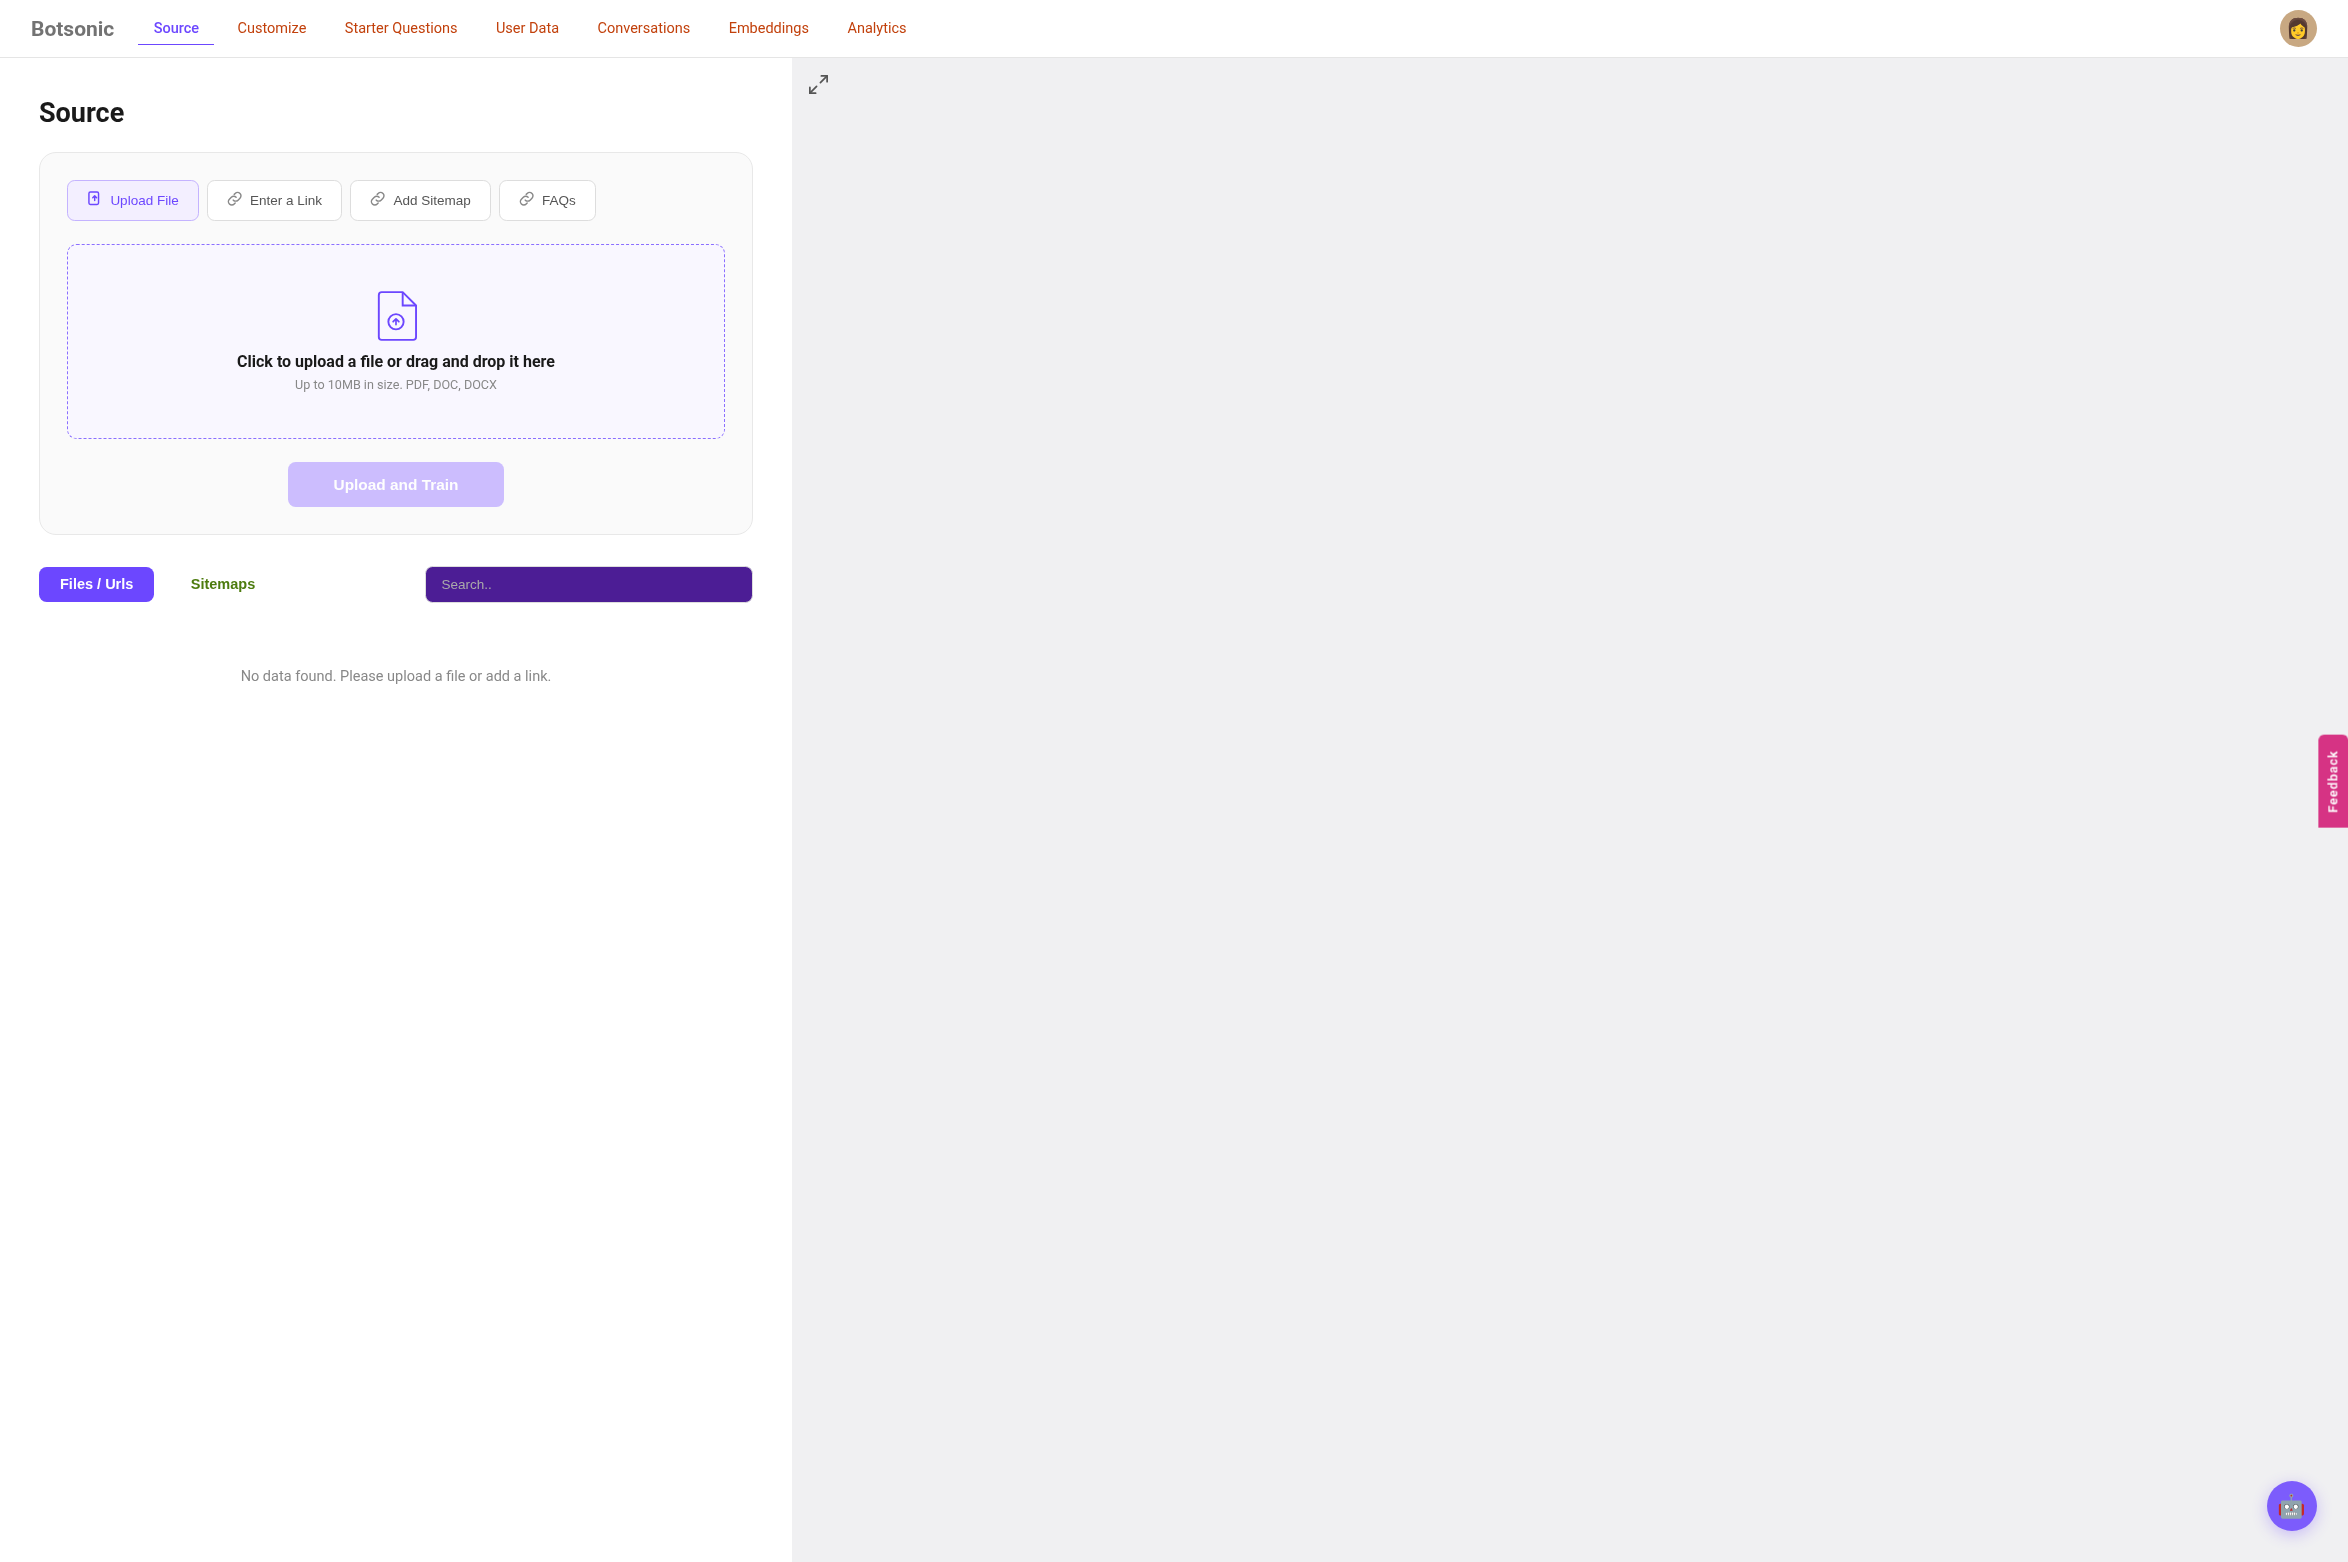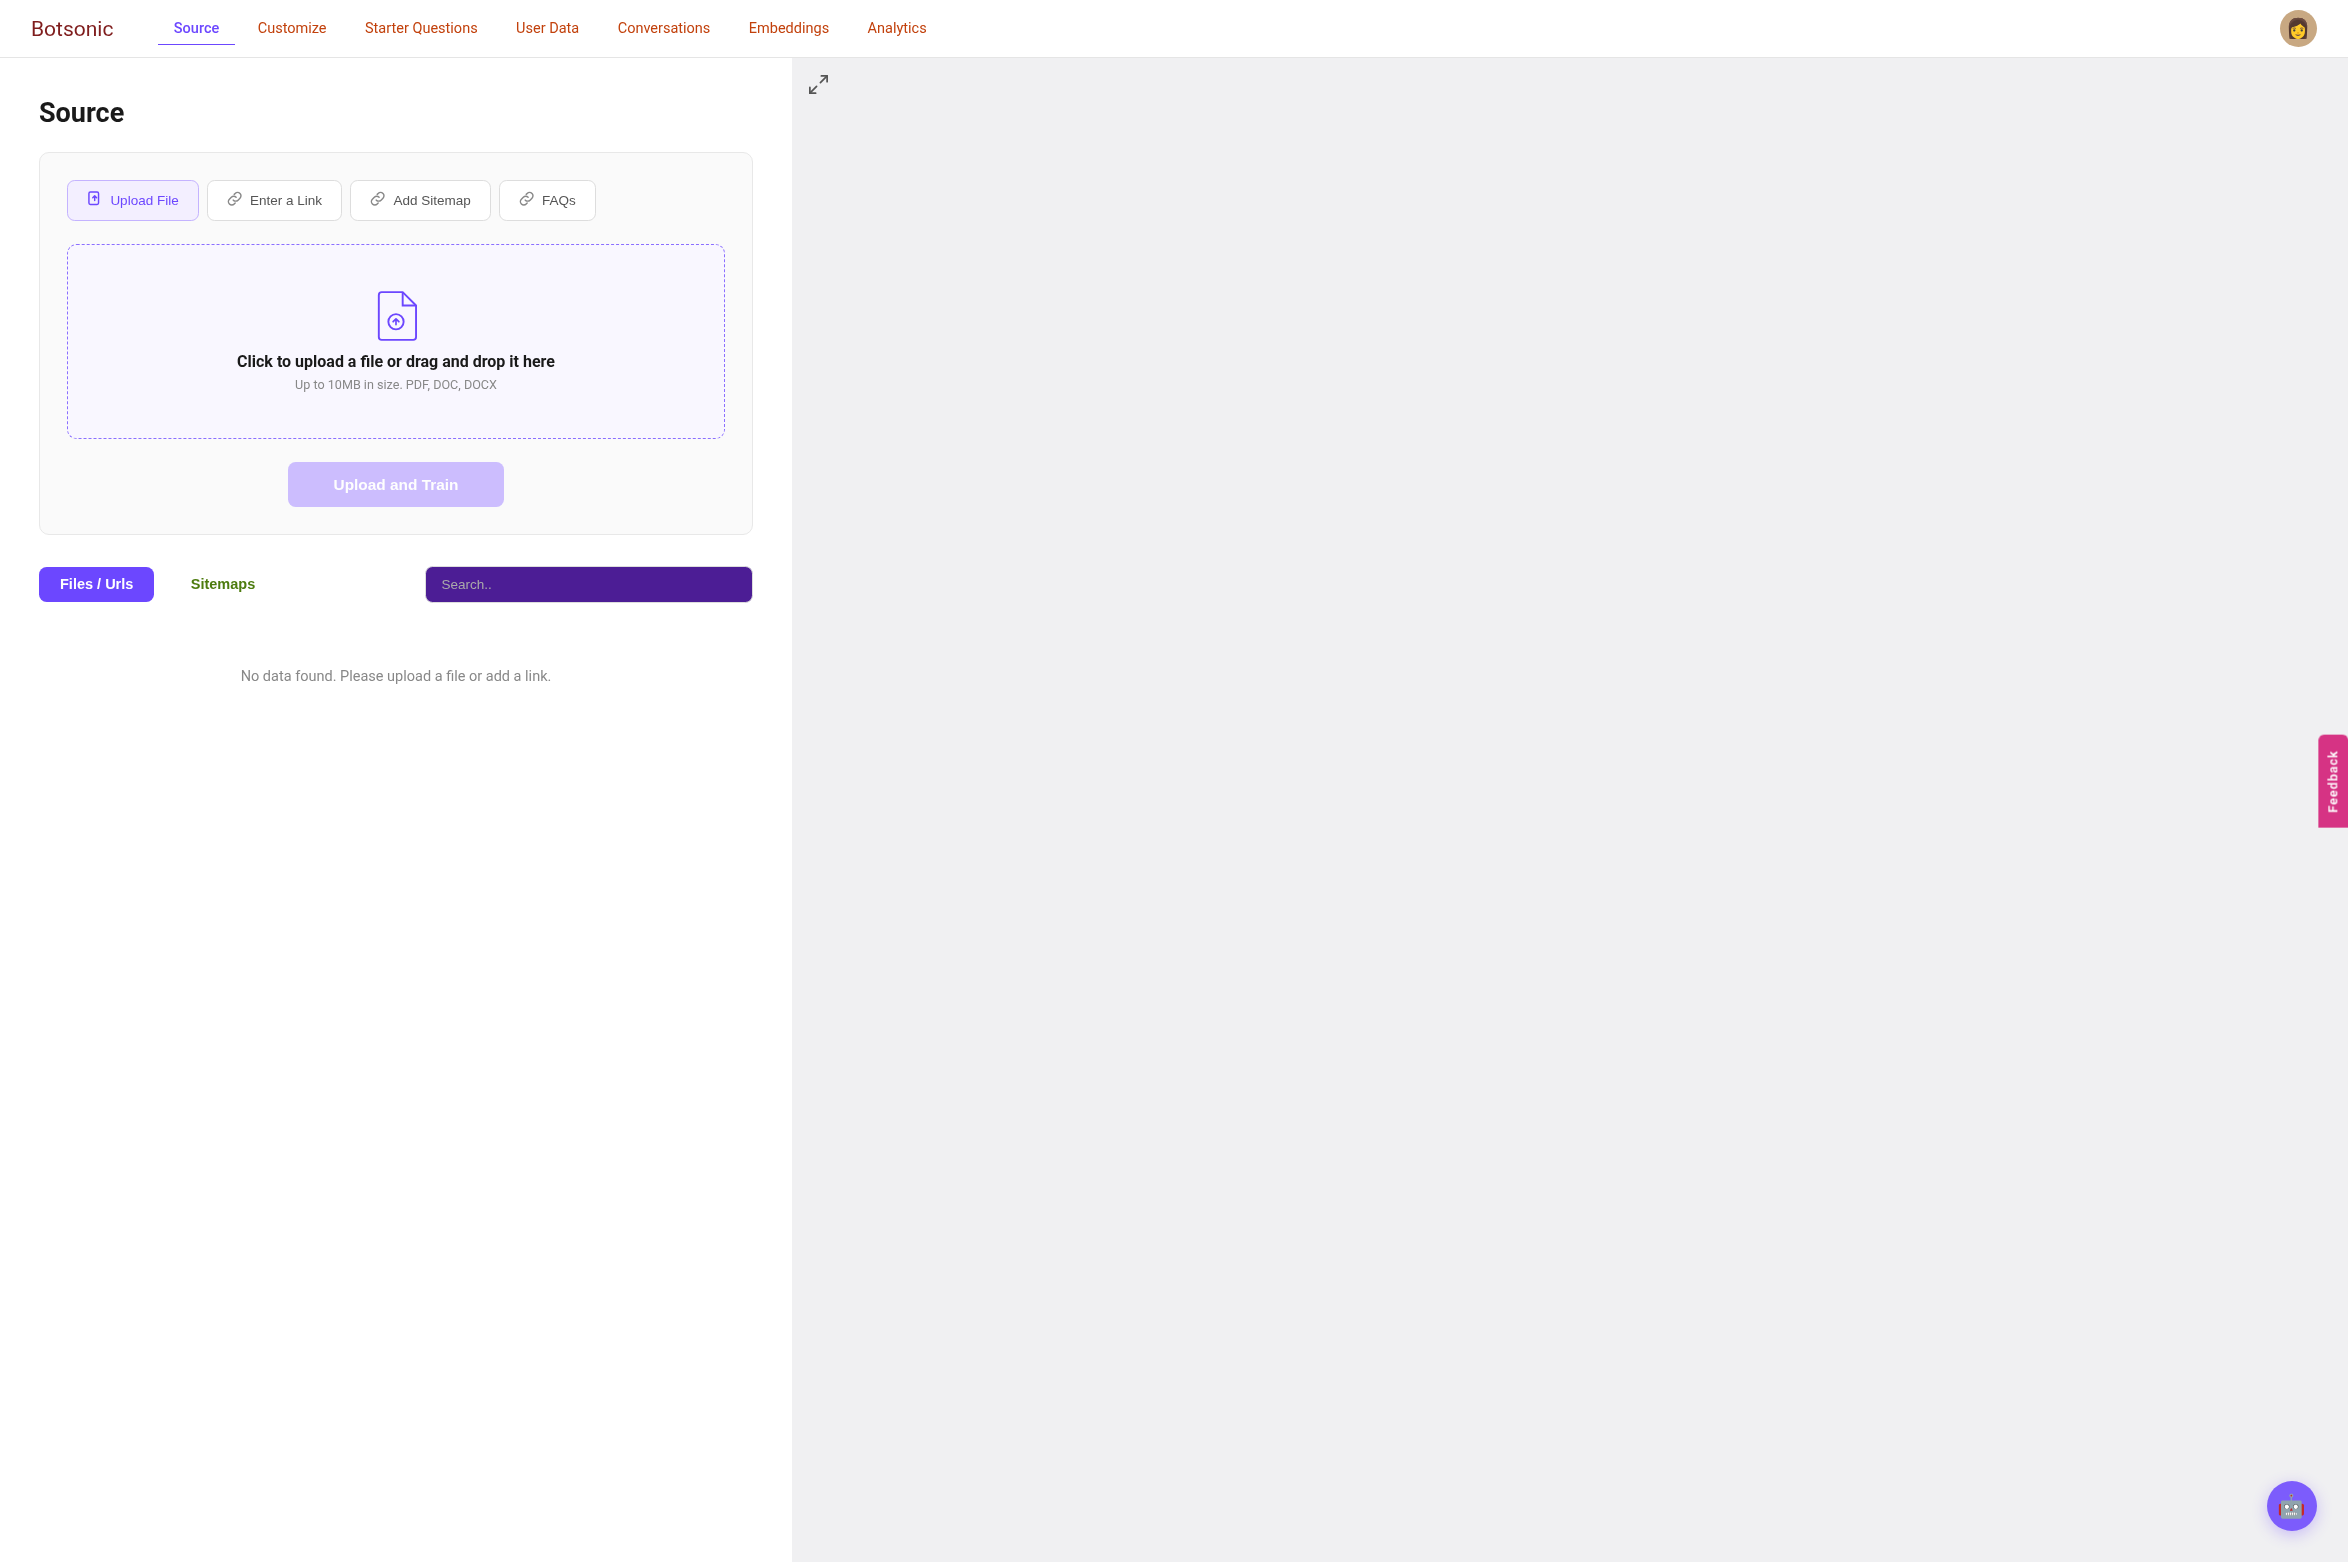--- a/index.html
+++ b/index.html
@@ -11,23 +11,23 @@
       align-items: center;
       background: #fff;
       border-bottom: 1px solid #e5e5e5;
       padding: 0 31px;
       height: 58px;
       position: relative;
       z-index: 10;
     }
     .logo {
       font-size: 21px;
-      font-weight: 400;
-      color: #7f1d1d;
-      margin-right: 45px;
+      font-weight: 700;
+      color: #737373;
+      margin-right: 24px;
       white-space: nowrap;
     }
     .nav {
       display: flex;
       align-items: center;
       gap: 7.7px;
       flex: 1;
     }
     .nav-item {
       padding: 7.7px 15.4px;
@@ -91,21 +91,21 @@
       color: #444;
       line-height: 1.6;
       margin-bottom: 27px;
       max-width: 579px;
     }
 
     
     .upload-card {
       background: #fafafa;
       border: 1px solid #e8e8e8;
-      border-radius: 10px;
+      border-radius: 17px;
       padding: 27px 27px 27px 27px;
       margin-bottom: 31px;
     }
 
     
     .tabs-row {
       display: flex;
       gap: 7.7px;
       margin-bottom: 23px;
     }

